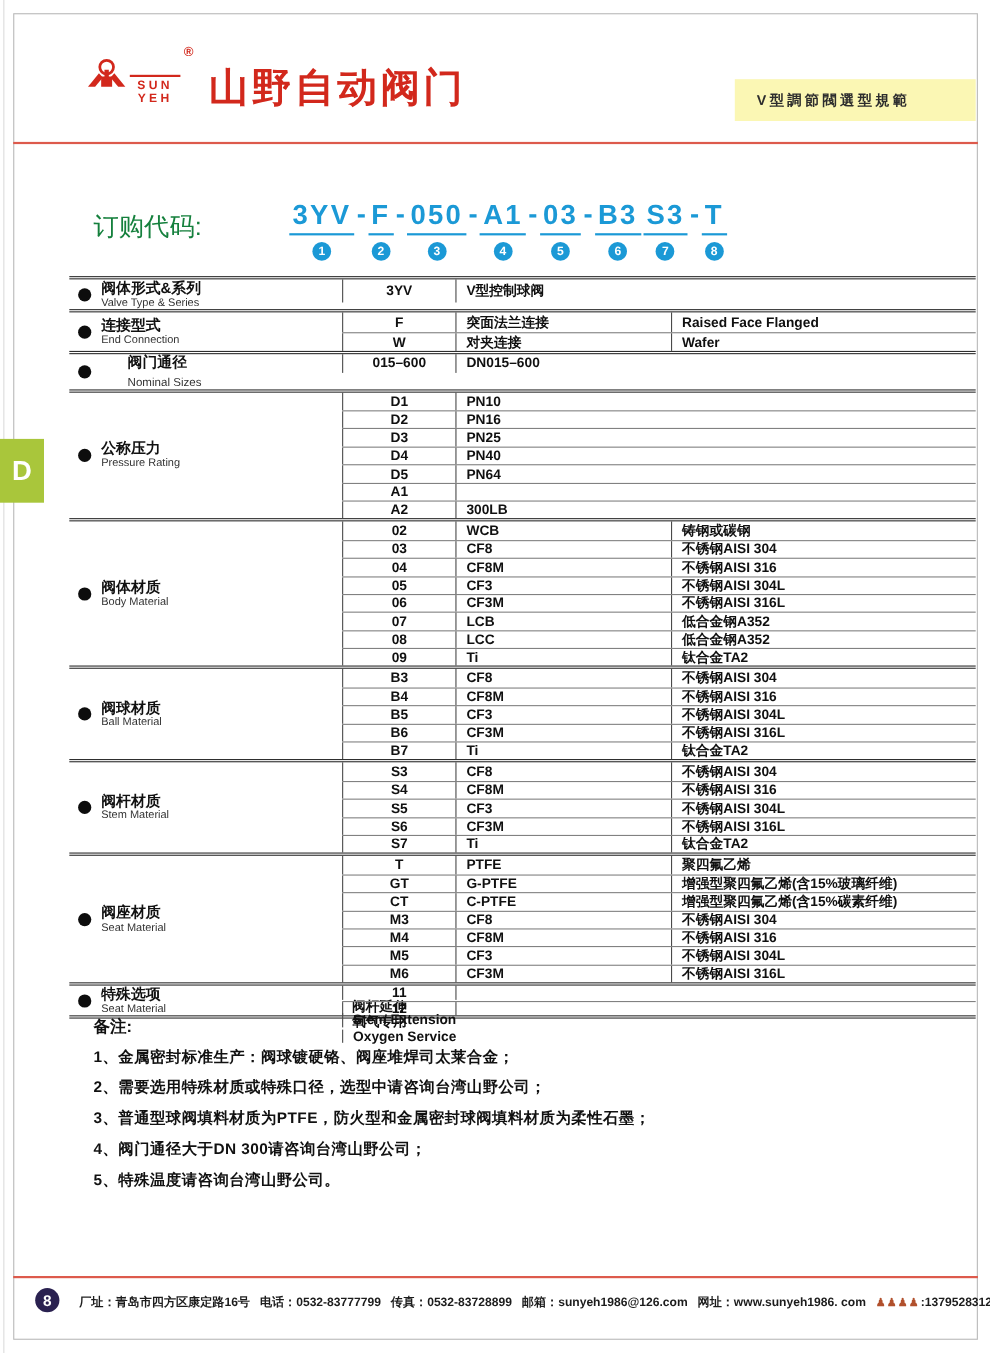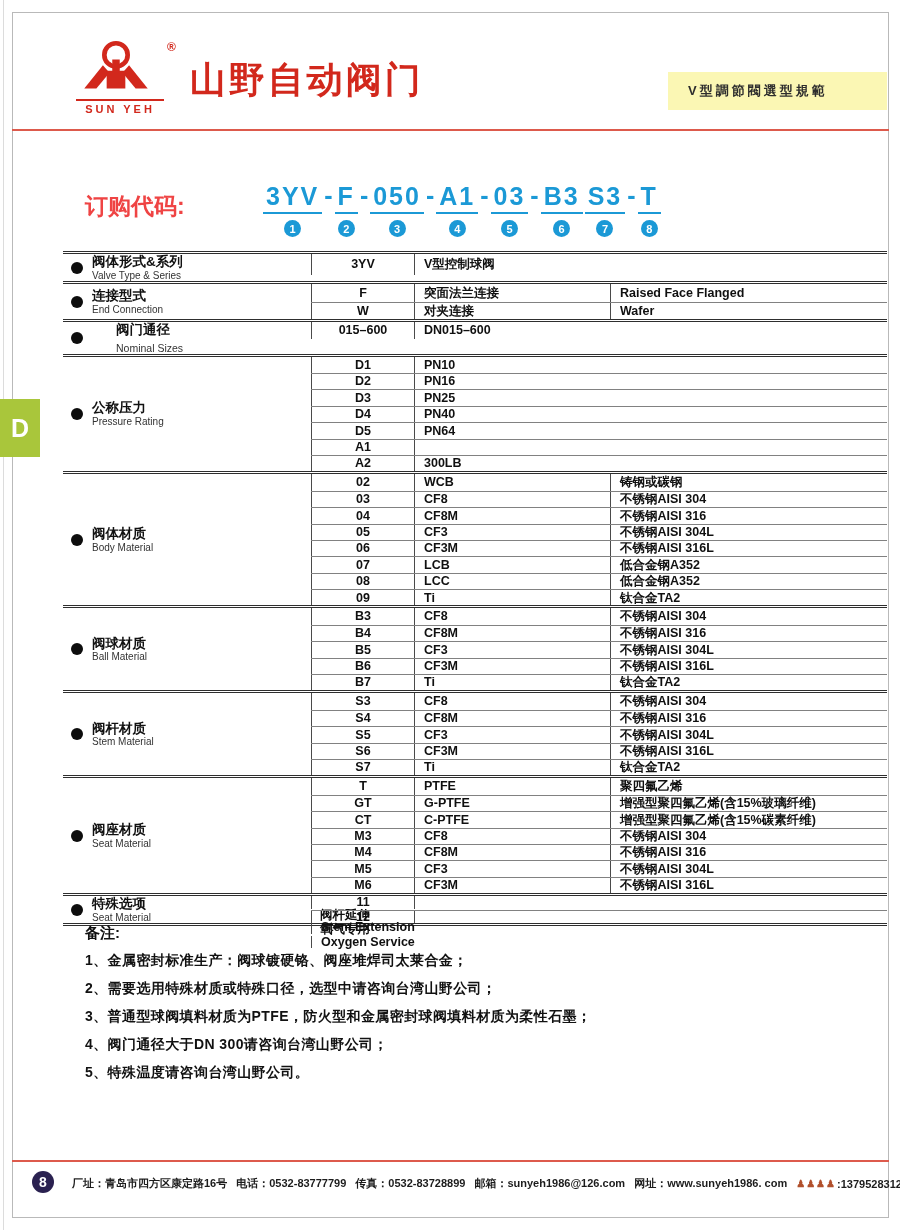--- a/index.html
+++ b/index.html
@@ -6,34 +6,34 @@
   html,body { width: 900px; height: 1230px; }
   body {
     position: relative; background: #fff; overflow: hidden;
     font-family: "Liberation Sans", sans-serif; color: #111;
   }
   .scan-edge { position: absolute; left: 3px; top: 0; bottom: 0; width: 1px; background: #dcdcdc; }
   .page-frame { position: absolute; left: 12px; top: 12px; right: 11px; bottom: 12px; border: 1px solid #b9b9b9; pointer-events: none; }
 
   
   .header-left { position: absolute; left: 76px; top: 40px; display: flex; align-items: flex-start; }
-  .emblem-wrap { display: flex; flex-direction: column; align-items: flex-start; width: 88px; }
+  .emblem-wrap { display: flex; flex-direction: row; align-items: flex-end; width: 88px; }
   .sunyeh { margin-top: 3px; border-top: 2px solid #d2281c; padding-top: 2px; width: 100%;
             text-align: center; color: #d2281c; font-size: 11px; font-weight: 700; letter-spacing: 3px; }
   .reg { color: #d2281c; font-size: 12px; font-weight: 700; margin: 0 0 0 3px; }
   .brand-cn { margin: 16px 0 0 14px; color: #d2281c; font-size: 36px; font-weight: 800; letter-spacing: 3px; }
   .title-band { position: absolute; left: 668px; right: 13px; top: 72px; height: 38px; background: #fbf7b4;
                 display: flex; align-items: center; padding-left: 20px;
                 font-size: 13px; font-weight: 600; letter-spacing: 3px; color: #2d2d2d; }
   .redline { position: absolute; left: 12px; right: 11px; height: 2px; background: #dd5a4c; }
   .redline.top { top: 129px; }
   .redline.bottom { top: 1160px; }
 
   
-  .order-label { position: absolute; left: 85px; top: 191px; font-size: 23px; font-weight: 700; color: #ef4444; }
+  .order-label { position: absolute; left: 85px; top: 191px; font-size: 23px; font-weight: 400; color: #15803d; }
   .order-code { position: absolute; left: 262px; top: 182px; display: flex; align-items: flex-start;
                 color: #1b99d6; font-weight: 700; }
   .code-unit { display: flex; flex-direction: column; align-items: center; margin: 0 1px; }
   .code-text { font-size: 25px; letter-spacing: 2px; border-bottom: 2px solid #1b99d6; padding: 0 3px 1px; }
   .code-sep { font-size: 25px; padding: 0 1px; line-height: 1.1; }
   .code-num { margin-top: 6px; width: 17px; height: 17px; border-radius: 50%; background: #1b99d6;
               color: #fff; font-size: 11px; font-weight: 700; display: flex; align-items: center; justify-content: center; }
 
   
   .sel-table { position: absolute; left: 63px; right: 13px; top: 251px; }

